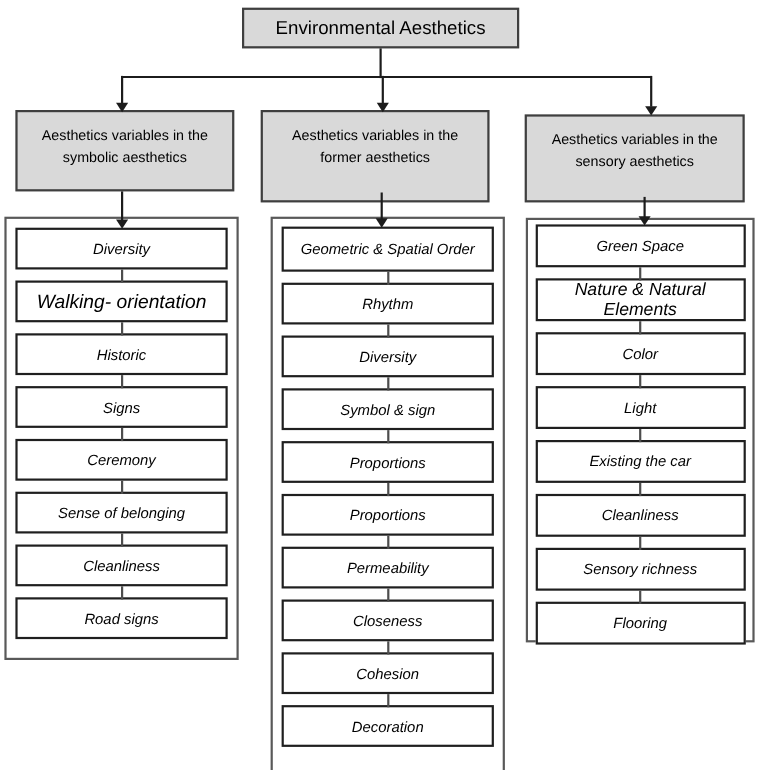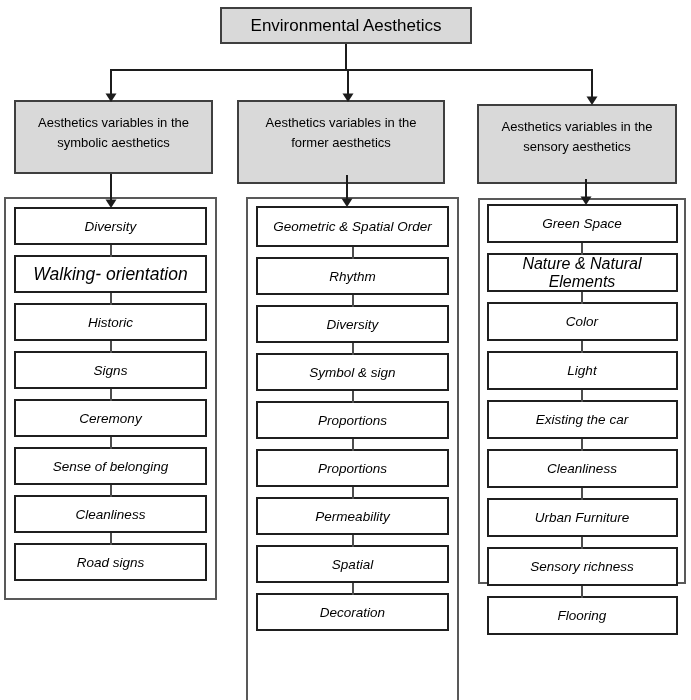--- a/index.html
+++ b/index.html
@@ -81,32 +81,32 @@
   </div>
 
   <div class="list c-mid">
     <div class="item item--tall">Geometric &amp; Spatial Order</div>
     <div class="item">Rhythm</div>
     <div class="item">Diversity</div>
     <div class="item">Symbol &amp; sign</div>
     <div class="item">Proportions</div>
     <div class="item">Proportions</div>
     <div class="item">Permeability</div>
-    <div class="item">Spatial</div>
+    <div class="item">Closeness</div>
+    <div class="item">Cohesion</div>
     <div class="item">Decoration</div>
   </div>
 
   <div class="list c-right">
     <div class="item">Green Space</div>
     <div class="item item--sm">Nature &amp; Natural Elements</div>
     <div class="item">Color</div>
     <div class="item">Light</div>
     <div class="item">Existing the car</div>
     <div class="item">Cleanliness</div>
-    <div class="item">Urban Furniture</div>
     <div class="item">Sensory richness</div>
     <div class="item">Flooring</div>
   </div>
 
   <svg class="connectors" viewBox="0 0 691 700" xmlns="http://www.w3.org/2000/svg">
     <g stroke="#1c1c1c" stroke-width="2" fill="none">
       <path d="M346 44 V71"></path>
       <path d="M111 70 H592"></path>
       <path d="M111 69 V94"></path>
       <path d="M348 69 V94"></path>

